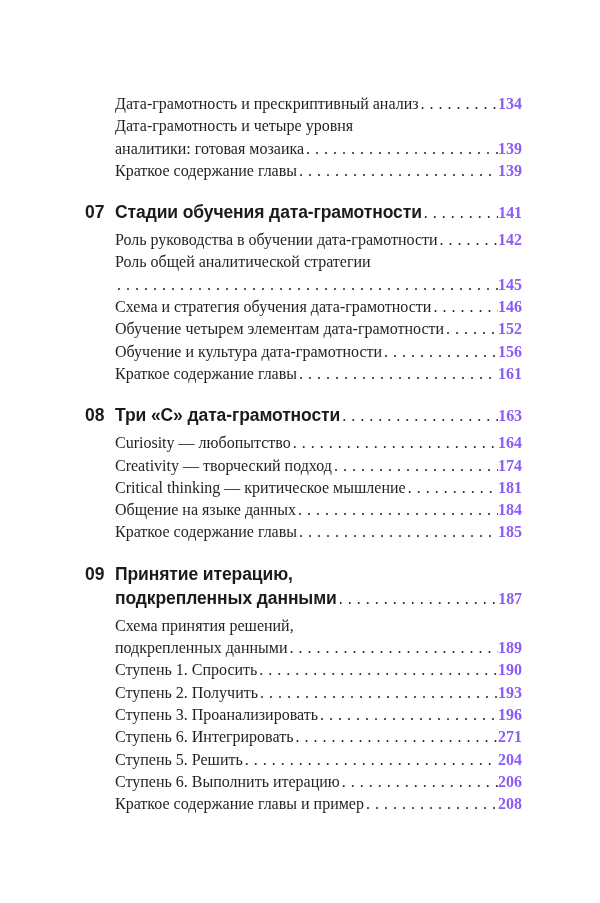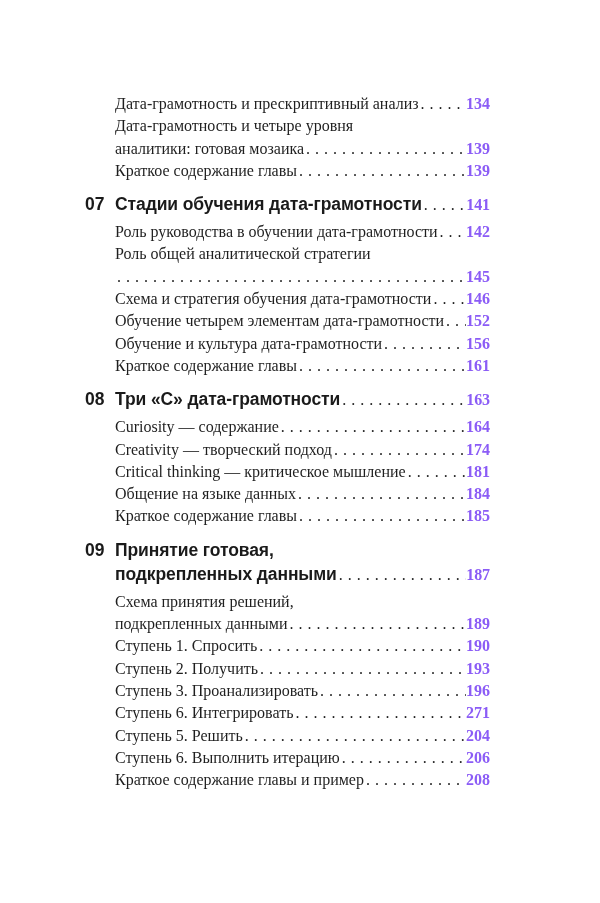--- a/index.html
+++ b/index.html
@@ -5,21 +5,21 @@
   * { margin: 0; padding: 0; box-sizing: border-box; }
   html, body { background: #ffffff; }
   body {
     width: 600px; height: 903px; overflow: hidden;
     font-family: "Liberation Serif", serif;
     color: #1f1f1f;
   }
   .page {
     width: 600px; height: 903px;
     background: #ffffff;
-    padding: 93px 110px 0 85px;
+    padding: 93px 78px 0 85px;
   }
   .row, .crow { display: flex; align-items: baseline; }
   .row {
     font-size: 16px; line-height: 22.3px;
     font-family: "Liberation Serif", serif;
     color: #1f1f1f;
   }
   .t  { white-space: nowrap; flex: 0 0 auto; }
   .leader {
     flex: 1 1 auto; overflow: hidden; white-space: nowrap;
@@ -30,21 +30,21 @@
   }
   .leader::after {
     content: ". . . . . . . . . . . . . . . . . . . . . . . . . . . . . . . . . . . . . . . . . . . . . . . . . . . . . . . . . . . .";
   }
   .pg {
     flex: 0 0 auto;
     font-family: "Liberation Serif", serif;
     font-weight: 700; font-size: 16px; color: #8b5cf6;
   }
   .entries { margin-left: 30px; }
-  .chapter { margin: 10px 0 4px; }
+  .chapter { margin: 18px 0 4px; }
   .crow {
     font-family: "Liberation Sans", sans-serif;
     font-weight: 700; font-size: 17.5px; line-height: 24px;
     color: #1a1a1a; letter-spacing: -0.1px;
   }
   .crow .leader { line-height: 24px; letter-spacing: 0.5px; }
   .crow .pg { line-height: 24px; }
   .num { flex: 0 0 30px; white-space: nowrap; }
   .ct  { white-space: nowrap; flex: 0 0 auto; }
   .cont { padding-left: 30px; }
@@ -122,21 +122,21 @@
     <div class="chapter">
       <div class="crow">
         <span class="num">08</span>
         <span class="ct">Три «С» дата-грамотности</span>
         <span class="leader"></span>
         <span class="pg">163</span>
       </div>
     </div>
     <div class="entries">
       <div class="row">
-        <span class="t">Curiosity — содержание</span>
+        <span class="t">Curiosity — любопытство</span>
         <span class="leader"></span>
         <span class="pg">164</span>
       </div>
       <div class="row">
         <span class="t">Creativity — творческий подход</span>
         <span class="leader"></span>
         <span class="pg">174</span>
       </div>
       <div class="row">
         <span class="t">Critical thinking — критическое мышление</span>
@@ -151,21 +151,21 @@
       <div class="row">
         <span class="t">Краткое содержание главы</span>
         <span class="leader"></span>
         <span class="pg">185</span>
       </div>
     </div>
 
     <div class="chapter">
       <div class="crow">
         <span class="num">09</span>
-        <span class="ct">Принятие готовая,</span>
+        <span class="ct">Принятие итерацию,</span>
       </div>
       <div class="crow cont">
         <span class="ct">подкрепленных данными</span>
         <span class="leader"></span>
         <span class="pg">187</span>
       </div>
     </div>
     <div class="entries">
       <div class="row">
         <span class="t">Схема принятия решений,</span>

